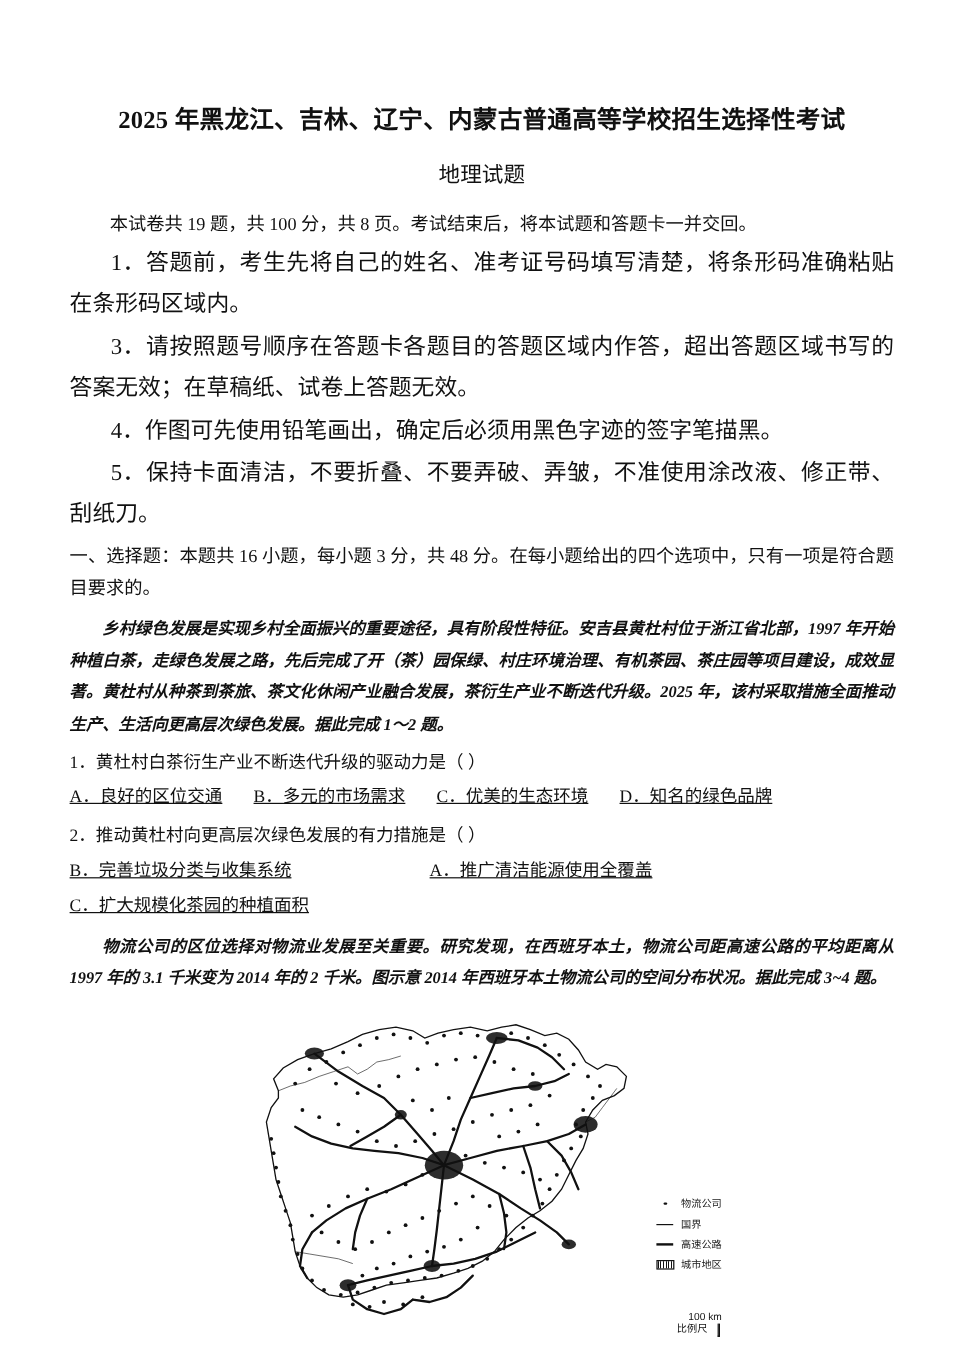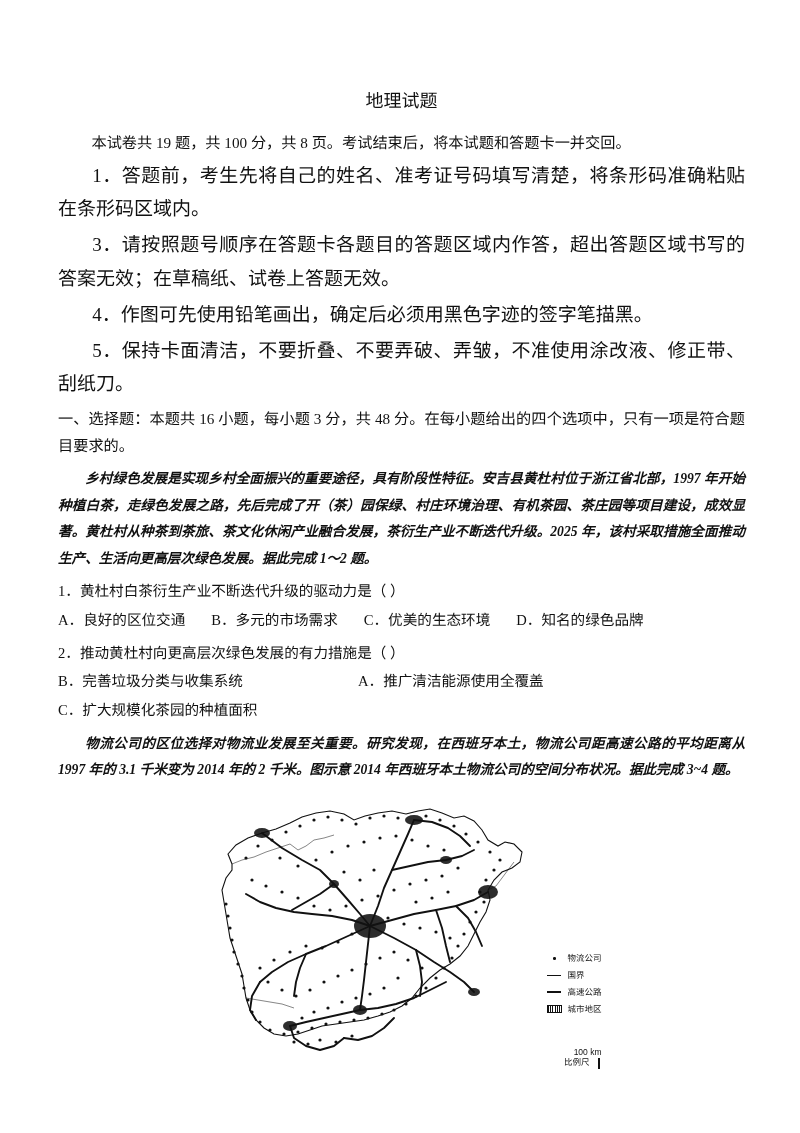--- a/index.html
+++ b/index.html
@@ -79,20 +79,21 @@
     font-size: 14.6px;
     line-height: 1.8;
     margin: 6px 0 0 0;
   }
   .options {
     font-size: 14.6px;
     line-height: 1.85;
     margin: 2px 0 0 0;
     display: flex;
     flex-wrap: nowrap;
+    text-decoration: underline;
   }
   .options.wide .opt { margin-right: 26px; }
   .options.two .opt { width: 300px; }
   .opt { white-space: nowrap; }
   .figure-wrap {
     margin-top: 18px;
     display: flex;
     justify-content: center;
   }
   .map-figure {
@@ -154,20 +155,21 @@
     border: 1px solid #111;
     border-top: none;
   }
   svg.map { display:block; }
 </style>
 </head>
 <body>
 
 <div class="page">
 
+  <h1 class="title-main">2025 年黑龙江、吉林、辽宁、内蒙古普通高等学校招生选择性考试</h1>
   <h2 class="title-sub">地理试题</h2>
 
   <p class="exam-info">本试卷共 19 题，共 100 分，共 8 页。考试结束后，将本试题和答题卡一并交回。</p>
 
 
   <p class="notice-item">1．答题前，考生先将自己的姓名、准考证号码填写清楚，将条形码准确粘贴在条形码区域内。</p>
   <p class="notice-item">3．请按照题号顺序在答题卡各题目的答题区域内作答，超出答题区域书写的答案无效；在草稿纸、试卷上答题无效。</p>
   <p class="notice-item">4．作图可先使用铅笔画出，确定后必须用黑色字迹的签字笔描黑。</p>
   <p class="notice-item">5．保持卡面清洁，不要折叠、不要弄破、弄皱，不准使用涂改液、修正带、刮纸刀。</p>
 

